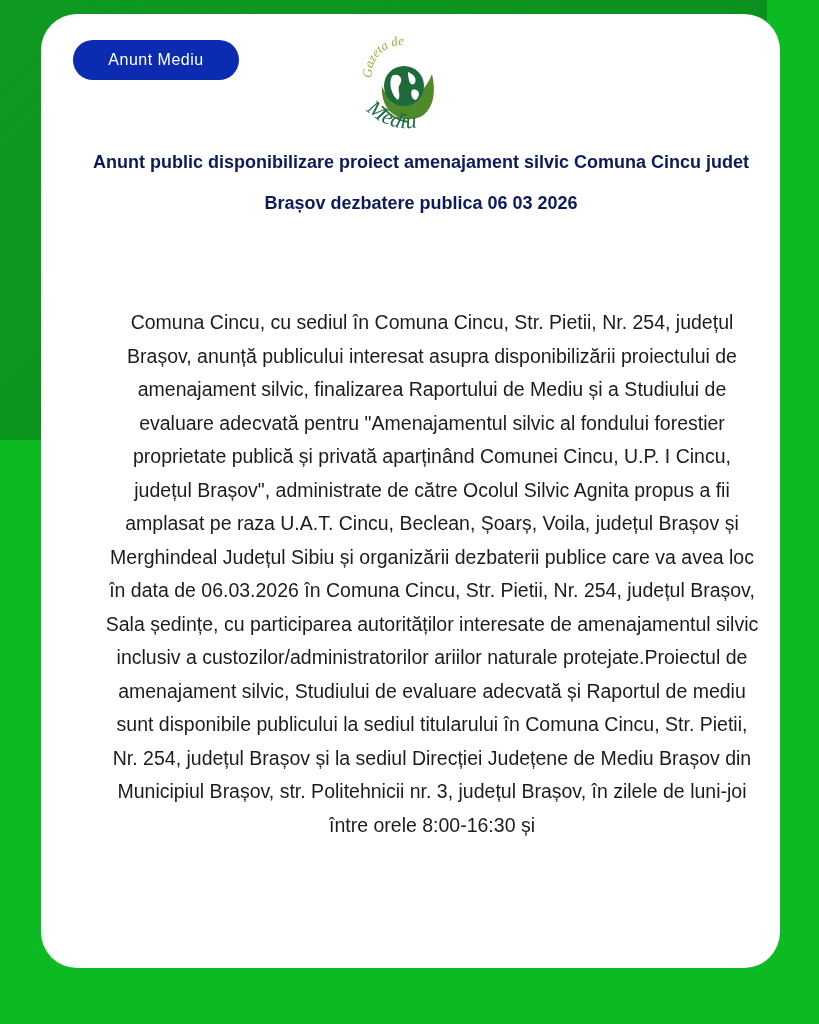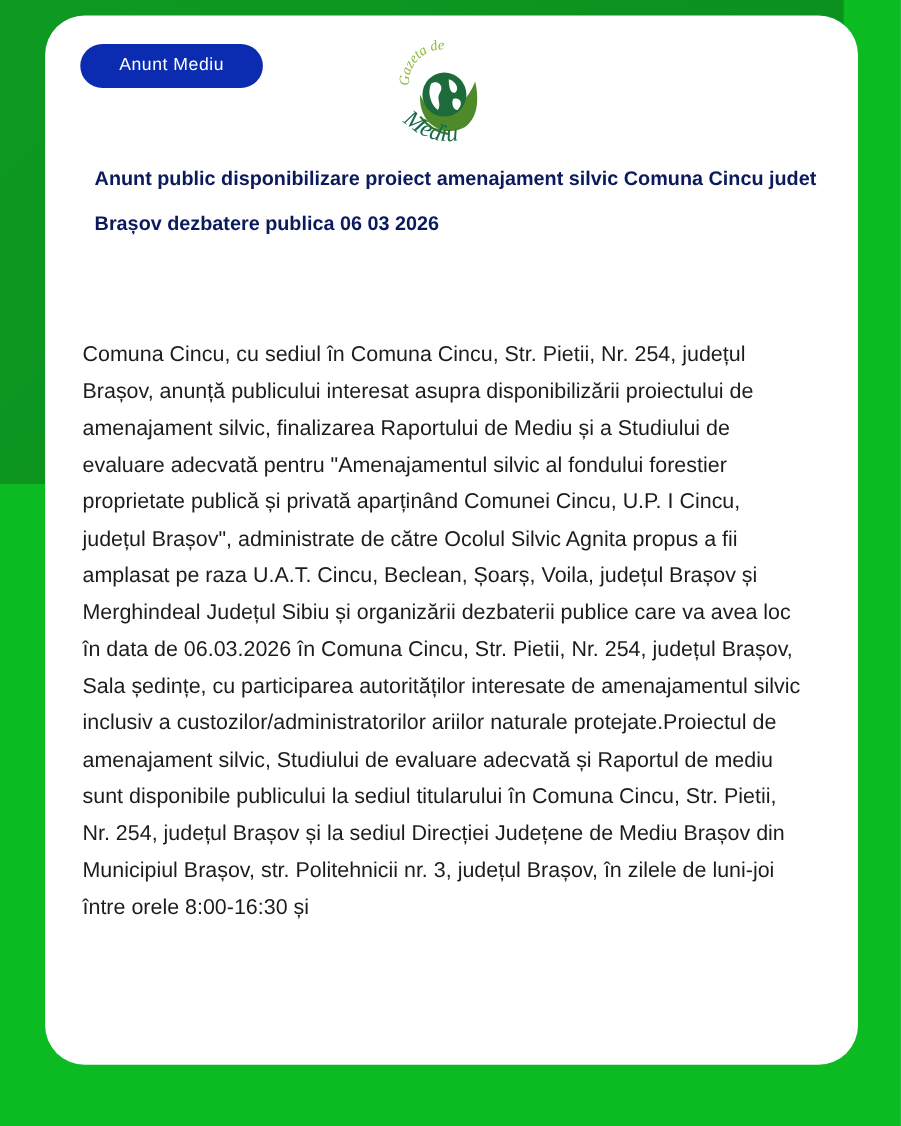--- a/index.html
+++ b/index.html
@@ -24,20 +24,21 @@
     }
     .card {
       position: absolute;
       left: 41px;
       top: 14px;
       width: 739px;
       height: 954px;
       background: #ffffff;
       border-radius: 36px;
       overflow: hidden;
+      text-align: center;
     }
     .badge {
       position: absolute;
       left: 32px;
       top: 26px;
       width: 166px;
       height: 40px;
       background: #0b2bb0;
       border-radius: 20px;
       color: #ffffff;
@@ -60,21 +61,21 @@
       top: 128px;
       width: 670px;
       margin: 0;
       color: #0b1a5c;
       font-size: 18px;
       font-weight: bold;
       line-height: 41px;
     }
     .body-text {
       position: absolute;
-      left: 34px;
+      left: 61px;
       top: 292px;
       width: 660px;
       margin: 0;
       color: #1c1c1c;
       font-size: 19.5px;
       line-height: 33.5px;
     }
   </style>
 </head>
 <body>

